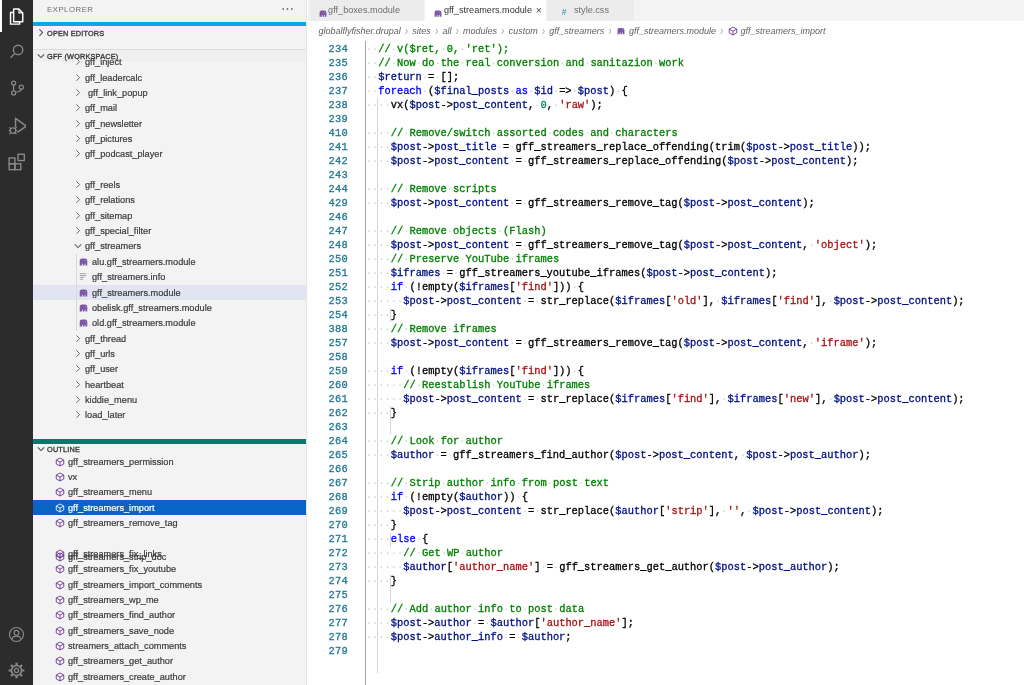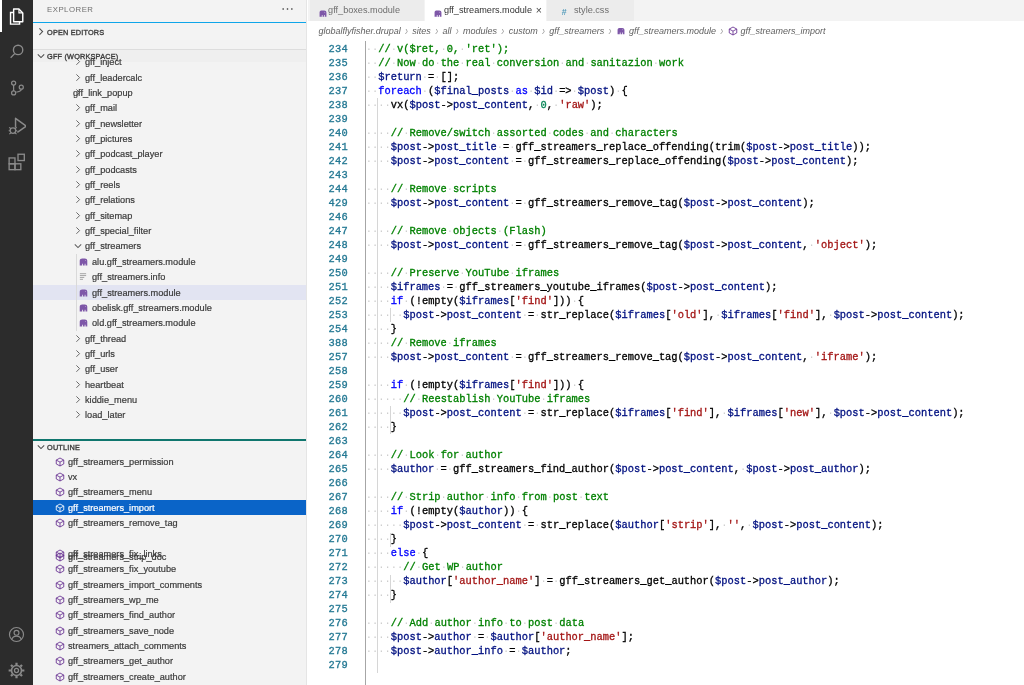--- a/index.html
+++ b/index.html
@@ -6,23 +6,23 @@
 #abar { position:absolute; left:0; top:0; width:33px; height:685px; background:#2c2c2c; }
 .ai { position:absolute; left:8px; width:17px; height:17px; }
 #aind { position:absolute; left:0; top:0; width:2px; height:32px; background:#fff; }
 #side { position:absolute; left:33px; top:0; width:273px; height:685px; background:#f3f3f3; overflow:hidden; }
 #etitle { position:absolute; top:5px; left:14px; font-size:7.8px; letter-spacing:0.5px; color:#6f6f6f; }
 #edots { position:absolute; top:1px; left:248px; font-size:13px; color:#474747; letter-spacing:0.5px; }
 .shead { position:absolute; left:0; width:273px; font-size:7.3px; font-weight:normal; -webkit-text-stroke:0.35px; color:#3d3d3d; letter-spacing:0.2px; }
 .shead .txt { position:absolute; left:14px; top:50%; transform:translateY(-50%); }
 .shead .chv { left:5px; }
 .chv { position:absolute; top:50%; transform:translateY(-50%); height:9px; }
-#openEd { top:22px; height:18.6px; border-top:1px solid #0ea5e9; }
+#openEd { top:22px; height:18.6px; border-top:4px solid #0ea5e9; }
 #gffh { top:40.6px; height:13.9px; background:#efefef; border-top:1px solid #ddd;margin-top:8px; }
-#outlh { top:438.5px; height:15.4px; border-top:2px solid #0f766e; }
+#outlh { top:438.5px; height:15.4px; border-top:5px solid #0f766e; }
 .trow { position:absolute; left:0; width:273px; height:15.36px; font-size:9.2px; color:#3b3b3b; -webkit-text-stroke:0.2px; }
 .trow .lbl { position:absolute; top:50%; transform:translateY(-50%); white-space:nowrap; }
 .trow .chv { left:41px; }
 .trow.sel { background:#e2e4f2; }
 .trow.osel { background:#0a64c8; }
 .trow.osel .lbl { color:#fff; }
 .fic { position:absolute; left:45px; top:50%; transform:translateY(-50%); height:11px; }
 .oic { position:absolute; left:22px; top:50%; transform:translateY(-50%); height:10px; }
 #editor { position:absolute; left:306px; top:0; width:718px; height:685px; background:#fff; border-left:1px solid #e5e5e5; }
 #tabs { position:absolute; left:1px; top:0; width:717px; height:20.5px; background:#f3f3f3;padding-left:32px; }
@@ -116,21 +116,21 @@
 <div class="trow" style="top:69.86px">
       <span class="chv"><svg width="8" height="9" viewBox="0 0 8 9" fill="none">
           <path d="M2.4 0.9l3.2 3.2L2.4 7.3" stroke="#696969" stroke-width="1"></path>
         </svg></span>
       <span class="lbl" style="left:52px">gff_leadercalc</span>
     </div>
 <div class="trow" style="top:85.22px">
       <span class="chv"><svg width="8" height="9" viewBox="0 0 8 9" fill="none">
           <path d="M2.4 0.9l3.2 3.2L2.4 7.3" stroke="#696969" stroke-width="1"></path>
         </svg></span>
-      <span class="lbl" style="left:40px">gff_link_popup</span>
+      <span class="lbl" style="left:55px">gff_link_popup</span>
     </div>
 <div class="trow" style="top:100.58px">
       <span class="chv"><svg width="8" height="9" viewBox="0 0 8 9" fill="none">
           <path d="M2.4 0.9l3.2 3.2L2.4 7.3" stroke="#696969" stroke-width="1"></path>
         </svg></span>
       <span class="lbl" style="left:52px">gff_mail</span>
     </div>
 <div class="trow" style="top:115.94px">
       <span class="chv"><svg width="8" height="9" viewBox="0 0 8 9" fill="none">
           <path d="M2.4 0.9l3.2 3.2L2.4 7.3" stroke="#696969" stroke-width="1"></path>
@@ -141,26 +141,20 @@
       <span class="chv"><svg width="8" height="9" viewBox="0 0 8 9" fill="none">
           <path d="M2.4 0.9l3.2 3.2L2.4 7.3" stroke="#696969" stroke-width="1"></path>
         </svg></span>
       <span class="lbl" style="left:52px">gff_pictures</span>
     </div>
 <div class="trow" style="top:146.66px">
       <span class="chv"><svg width="8" height="9" viewBox="0 0 8 9" fill="none">
           <path d="M2.4 0.9l3.2 3.2L2.4 7.3" stroke="#696969" stroke-width="1"></path>
         </svg></span>
       <span class="lbl" style="left:52px">gff_podcast_player</span>
-    </div>
-<div class="trow" style="top:162.02px">
-      <span class="chv"><svg width="8" height="9" viewBox="0 0 8 9" fill="none">
-          <path d="M2.4 0.9l3.2 3.2L2.4 7.3" stroke="#696969" stroke-width="1"></path>
-        </svg></span>
-      <span class="lbl" style="left:52px">gff_podcasts</span>
     </div>
 <div class="trow" style="top:177.38px">
       <span class="chv"><svg width="8" height="9" viewBox="0 0 8 9" fill="none">
           <path d="M2.4 0.9l3.2 3.2L2.4 7.3" stroke="#696969" stroke-width="1"></path>
         </svg></span>
       <span class="lbl" style="left:52px">gff_reels</span>
     </div>
 <div class="trow" style="top:208.10px">
       <span class="chv"><svg width="8" height="9" viewBox="0 0 8 9" fill="none">
           <path d="M2.4 0.9l3.2 3.2L2.4 7.3" stroke="#696969" stroke-width="1"></path>
@@ -385,30 +379,29 @@
           <path d="M8 1.6 14 4.9v6.2L8 14.4 2 11.1V4.9z M2 4.9 8 8.2l6-3.3 M8 8.2v6.2" stroke="#652d90" stroke-width="1.35" stroke-linejoin="round"></path>
         </svg>gff_streamers_import</span>
     </div>
   <div id="code">
 <div class="cl"><span class="ln">234</span><span class="ct"><i>·</i><i>·</i><b class="c">//<i>·</i>v($ret,<i>·</i>0,<i>·</i>'ret');</b></span></div>
 <div class="cl"><span class="ln">235</span><span class="ct"><i>·</i><i>·</i><b class="c">//<i>·</i>Now<i>·</i>do<i>·</i>the<i>·</i>real<i>·</i>conversion<i>·</i>and<i>·</i>sanitazion<i>·</i>work</b></span></div>
 <div class="cl"><span class="ln">236</span><span class="ct"><i>·</i><i>·</i><b class="v">$return</b><i>·</i>=<i>·</i>[];</span></div>
 <div class="cl"><span class="ln">237</span><span class="ct"><i>·</i><i>·</i><b class="k">foreach</b><i>·</i>(<b class="v">$final_posts</b><i>·</i><b class="k">as</b><i>·</i><b class="v">$id</b><i>·</i>=&gt;<i>·</i><b class="v">$post</b>)<i>·</i>{</span></div>
 <div class="cl"><span class="ln">238</span><span class="ct"><i>·</i><i>·</i><i>·</i><i>·</i>vx(<b class="v">$post</b>-&gt;<b class="v">post_content</b>,<i>·</i><b class="n">0</b>,<i>·</i><b class="s">'raw'</b>);</span></div>
 <div class="cl"><span class="ln">239</span><span class="ct"></span></div>
-<div class="cl"><span class="ln">240</span><span class="ct"><i>·</i><i>·</i><i>·</i><i>·</i><b class="c">//<i>·</i>Remove/switch<i>·</i>assorted<i>·</i>codes<i>·</i>and<i>·</i>characters</b></span></div>
+<div class="cl"><span class="ln">410</span><span class="ct"><i>·</i><i>·</i><i>·</i><i>·</i><b class="c">//<i>·</i>Remove/switch<i>·</i>assorted<i>·</i>codes<i>·</i>and<i>·</i>characters</b></span></div>
 <div class="cl"><span class="ln">241</span><span class="ct"><i>·</i><i>·</i><i>·</i><i>·</i><b class="v">$post</b>-&gt;<b class="v">post_title</b><i>·</i>=<i>·</i>gff_streamers_replace_offending(trim(<b class="v">$post</b>-&gt;<b class="v">post_title</b>));</span></div>
 <div class="cl"><span class="ln">242</span><span class="ct"><i>·</i><i>·</i><i>·</i><i>·</i><b class="v">$post</b>-&gt;<b class="v">post_content</b><i>·</i>=<i>·</i>gff_streamers_replace_offending(<b class="v">$post</b>-&gt;<b class="v">post_content</b>);</span></div>
 <div class="cl"><span class="ln">243</span><span class="ct"></span></div>
 <div class="cl"><span class="ln">244</span><span class="ct"><i>·</i><i>·</i><i>·</i><i>·</i><b class="c">//<i>·</i>Remove<i>·</i>scripts</b></span></div>
 <div class="cl"><span class="ln">429</span><span class="ct"><i>·</i><i>·</i><i>·</i><i>·</i><b class="v">$post</b>-&gt;<b class="v">post_content</b><i>·</i>=<i>·</i>gff_streamers_remove_tag(<b class="v">$post</b>-&gt;<b class="v">post_content</b>);</span></div>
 <div class="cl"><span class="ln">246</span><span class="ct"></span></div>
 <div class="cl"><span class="ln">247</span><span class="ct"><i>·</i><i>·</i><i>·</i><i>·</i><b class="c">//<i>·</i>Remove<i>·</i>objects<i>·</i>(Flash)</b></span></div>
 <div class="cl"><span class="ln">248</span><span class="ct"><i>·</i><i>·</i><i>·</i><i>·</i><b class="v">$post</b>-&gt;<b class="v">post_content</b><i>·</i>=<i>·</i>gff_streamers_remove_tag(<b class="v">$post</b>-&gt;<b class="v">post_content</b>,<i>·</i><b class="s">'object'</b>);</span></div>
-<div class="cl"><span class="ln">249</span><span class="ct"></span></div>
 <div class="cl"><span class="ln">250</span><span class="ct"><i>·</i><i>·</i><i>·</i><i>·</i><b class="c">//<i>·</i>Preserve<i>·</i>YouTube<i>·</i>iframes</b></span></div>
 <div class="cl"><span class="ln">251</span><span class="ct"><i>·</i><i>·</i><i>·</i><i>·</i><b class="v">$iframes</b><i>·</i>=<i>·</i>gff_streamers_youtube_iframes(<b class="v">$post</b>-&gt;<b class="v">post_content</b>);</span></div>
 <div class="cl"><span class="ln">252</span><span class="ct"><i>·</i><i>·</i><i>·</i><i>·</i><b class="k">if</b><i>·</i>(!empty(<b class="v">$iframes</b>[<b class="s">'find'</b>]))<i>·</i>{</span></div>
 <div class="cl"><span class="ln">253</span><span class="ct"><i>·</i><i>·</i><i>·</i><i>·</i><i>·</i><i>·</i><b class="v">$post</b>-&gt;<b class="v">post_content</b><i>·</i>=<i>·</i>str_replace(<b class="v">$iframes</b>[<b class="s">'old'</b>],<i>·</i><b class="v">$iframes</b>[<b class="s">'find'</b>],<i>·</i><b class="v">$post</b>-&gt;<b class="v">post_content</b>);</span></div>
 <div class="cl"><span class="ln">254</span><span class="ct"><i>·</i><i>·</i><i>·</i><i>·</i>}</span></div>
 <div class="cl"><span class="ln">388</span><span class="ct"><i>·</i><i>·</i><i>·</i><i>·</i><b class="c">//<i>·</i>Remove<i>·</i>iframes</b></span></div>
 <div class="cl"><span class="ln">257</span><span class="ct"><i>·</i><i>·</i><i>·</i><i>·</i><b class="v">$post</b>-&gt;<b class="v">post_content</b><i>·</i>=<i>·</i>gff_streamers_remove_tag(<b class="v">$post</b>-&gt;<b class="v">post_content</b>,<i>·</i><b class="s">'iframe'</b>);</span></div>
 <div class="cl"><span class="ln">258</span><span class="ct"></span></div>
 <div class="cl"><span class="ln">259</span><span class="ct"><i>·</i><i>·</i><i>·</i><i>·</i><b class="k">if</b><i>·</i>(!empty(<b class="v">$iframes</b>[<b class="s">'find'</b>]))<i>·</i>{</span></div>
 <div class="cl"><span class="ln">260</span><span class="ct"><i>·</i><i>·</i><i>·</i><i>·</i><i>·</i><i>·</i><b class="c">//<i>·</i>Reestablish<i>·</i>YouTube<i>·</i>iframes</b></span></div>

